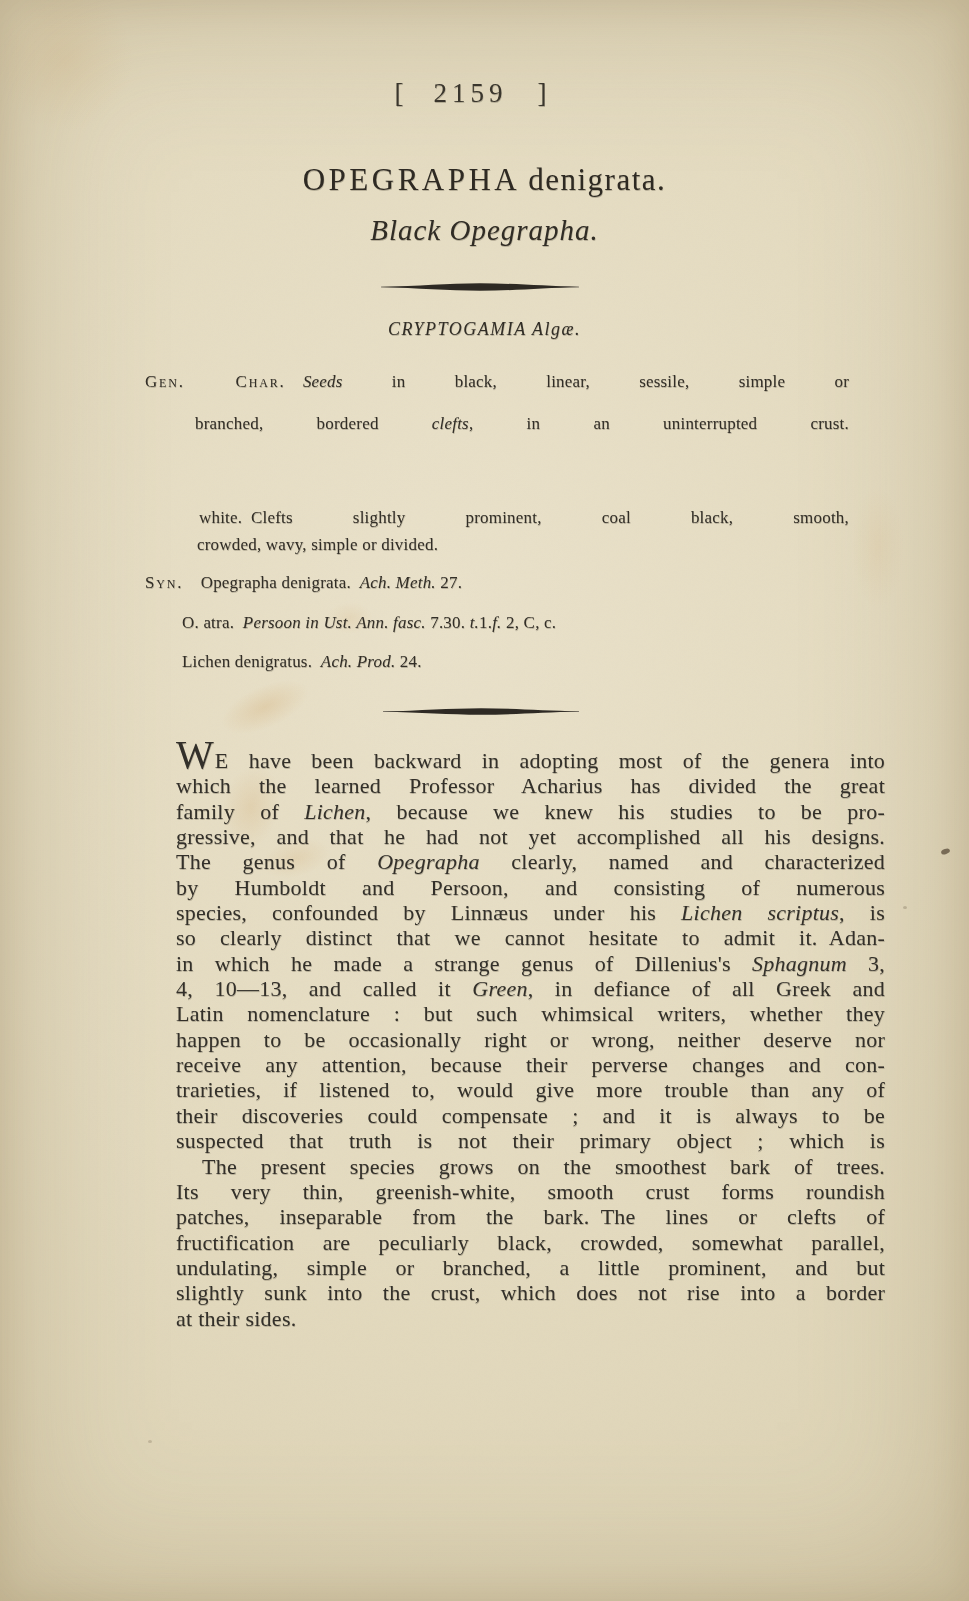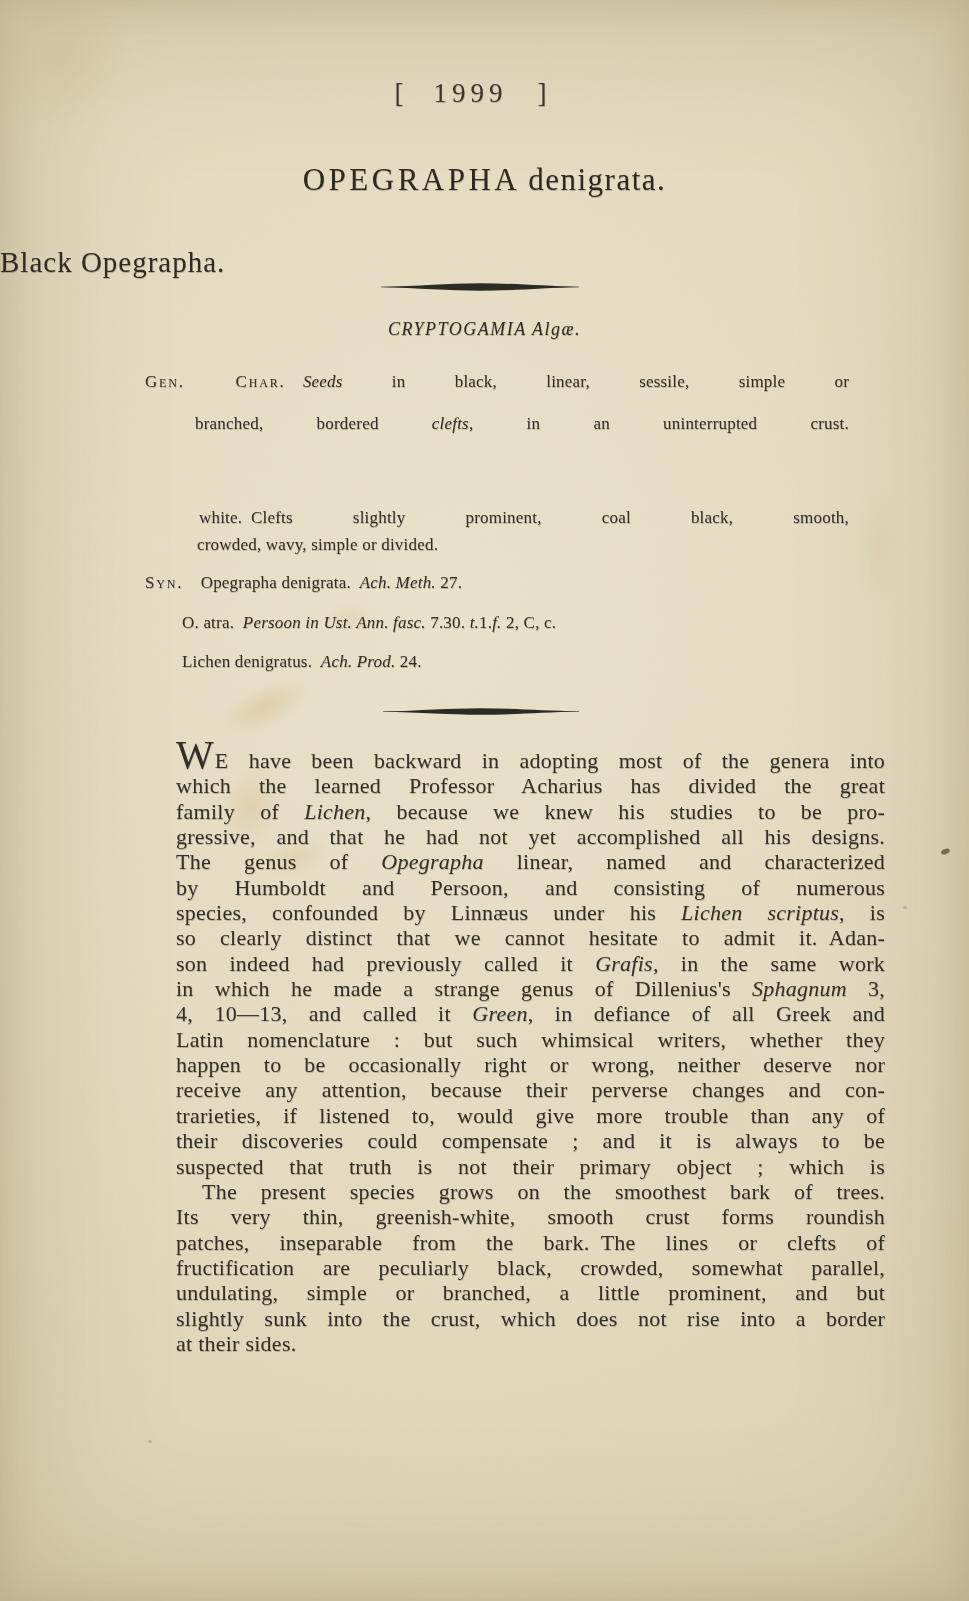--- a/index.html
+++ b/index.html
@@ -42,22 +42,22 @@
            transform: translateX(-14px); }
   .folio .bracket { letter-spacing: 0; }
   .folio .num { letter-spacing: 5px; margin: 0 30px; }
 
   .title { position: absolute; top: 162px; left: 0; width: 100%;
            text-align: center; font-size: 31px; font-weight: normal; color: #2e2a23; }
   .title .genus { letter-spacing: 3.5px; }
   .title .species { letter-spacing: 1.5px; margin-left: 8px; }
 
   .subtitle { position: absolute; top: 214px; left: 0; width: 100%;
-              font-size: 29px; font-weight: normal;
-              letter-spacing: 1px; color: #302c25; margin-top: 32px; }
+              text-align: center; font-size: 29px; font-weight: normal;
+              font-style: italic; letter-spacing: 1px; color: #302c25; }
 
   .divider { position: absolute; }
   .d1 { top: 282px; left: 381px; }
   .d2 { top: 707px; left: 383px; }
 
   .taxon { position: absolute; top: 319px; left: 0; width: 100%;
            text-align: center; font-size: 18px; font-style: italic;
            letter-spacing: 1.5px; color: #312d26; }
 
   .hl { position: absolute; left: 145px; width: 704px; font-size: 17px;
@@ -101,21 +101,21 @@
   <div class="stain s3"></div>
   <div class="stain s4"></div>
   <div class="stain s5"></div>
   <div class="stain s6"></div>
   <div class="stain s7"></div>
   <div class="speck k1"></div>
   <div class="speck k2"></div>
   <div class="speck k3"></div>
 
   <div class="folio ink">
-    <span class="bracket">[</span><span class="num">1999</span><span class="bracket">]</span>
+    <span class="bracket">[</span><span class="num">2159</span><span class="bracket">]</span>
   </div>
 
   <h1 class="title ink">
     <span class="genus">OPEGRAPHA</span><span class="species">denigrata.</span>
   </h1>
   <h2 class="subtitle ink">Black Opegrapha.</h2>
 
   <svg class="divider d1" width="198" height="10" viewBox="0 0 198 10">
     <path d="M0,5 C38,3.9 66,1.4 99,1.2 C132,1.4 162,3.9 198,5 C162,6.1 132,8.6 99,8.8 C66,8.6 38,6.1 0,5 Z" fill="#2e2a24"></path>
     <path d="M0,5 L198,5" stroke="#2e2a24" stroke-width="0.8" opacity="0.7"></path>
@@ -134,25 +134,24 @@
   <svg class="divider d2" width="196" height="9" viewBox="0 0 196 9">
     <path d="M0,4.5 C38,3.5 66,1.4 98,1.2 C130,1.4 160,3.5 196,4.5 C160,5.5 130,7.6 98,7.8 C66,7.6 38,5.5 0,4.5 Z" fill="#2e2a24"></path>
     <path d="M0,4.5 L196,4.5" stroke="#2e2a24" stroke-width="0.8" opacity="0.7"></path>
   </svg>
 
   <div class="body ink">
     <div class="bl j"><span class="bw">W</span><span>E have been backward in adopting most of the genera into</span></div>
     <div class="bl j"><span>which the learned Professor Acharius has divided the great</span></div>
     <div class="bl j"><span>family of </span><span class="i">Lichen</span><span>, because we knew his studies to be pro-</span></div>
     <div class="bl j"><span>gressive, and that he had not yet accomplished all his designs.</span></div>
-    <div class="bl j"><span>The genus of </span><span class="i">Opegrapha</span><span> linear, named and characterized</span></div>
+    <div class="bl j"><span>The genus of </span><span class="i">Opegrapha</span><span> clearly, named and characterized</span></div>
     <div class="bl j"><span>by Humboldt and Persoon, and consisting of numerous</span></div>
     <div class="bl j"><span>species, confounded by Linnæus under his </span><span class="i">Lichen scriptus</span><span>, is</span></div>
     <div class="bl j"><span>so clearly distinct that we cannot hesitate to admit it. Adan-</span></div>
-    <div class="bl j"><span>son indeed had previously called it </span><span class="i">Grafis</span><span>, in the same work</span></div>
     <div class="bl j"><span>in which he made a strange genus of Dillenius's </span><span class="i">Sphagnum</span><span> 3,</span></div>
     <div class="bl j"><span>4, 10—13, and called it </span><span class="i">Green</span><span>, in defiance of all Greek and</span></div>
     <div class="bl j"><span>Latin nomenclature : but such whimsical writers, whether they</span></div>
     <div class="bl j"><span>happen to be occasionally right or wrong, neither deserve nor</span></div>
     <div class="bl j"><span>receive any attention, because their perverse changes and con-</span></div>
     <div class="bl j"><span>trarieties, if listened to, would give more trouble than any of</span></div>
     <div class="bl j"><span>their discoveries could compensate ; and it is always to be</span></div>
     <div class="bl j"><span>suspected that truth is not their primary object ; which is</span></div>
     <div class="bl j ind"><span>The present species grows on the smoothest bark of trees.</span></div>
     <div class="bl j"><span>Its very thin, greenish-white, smooth crust forms roundish</span></div>

